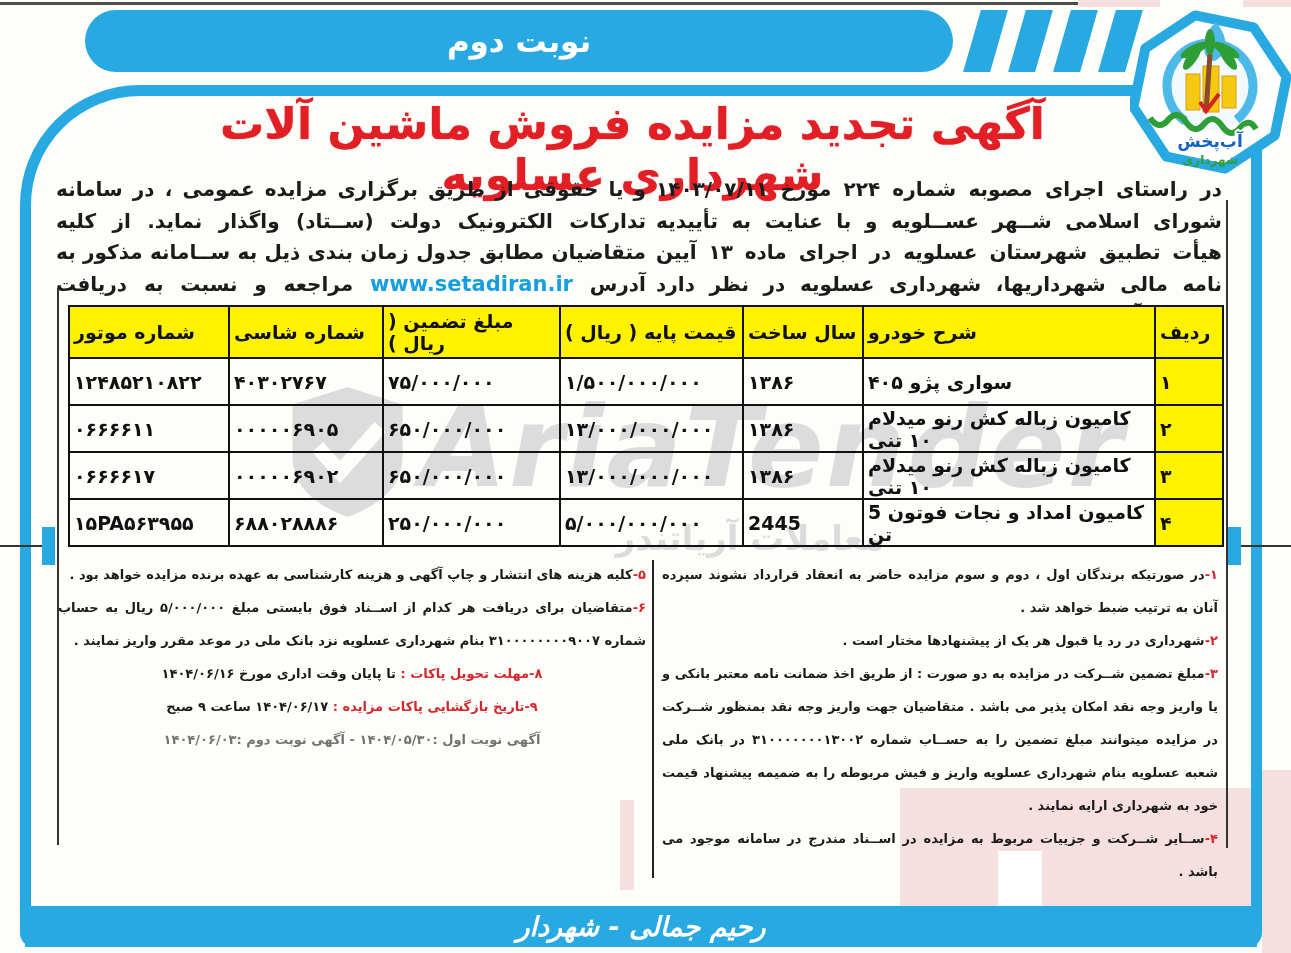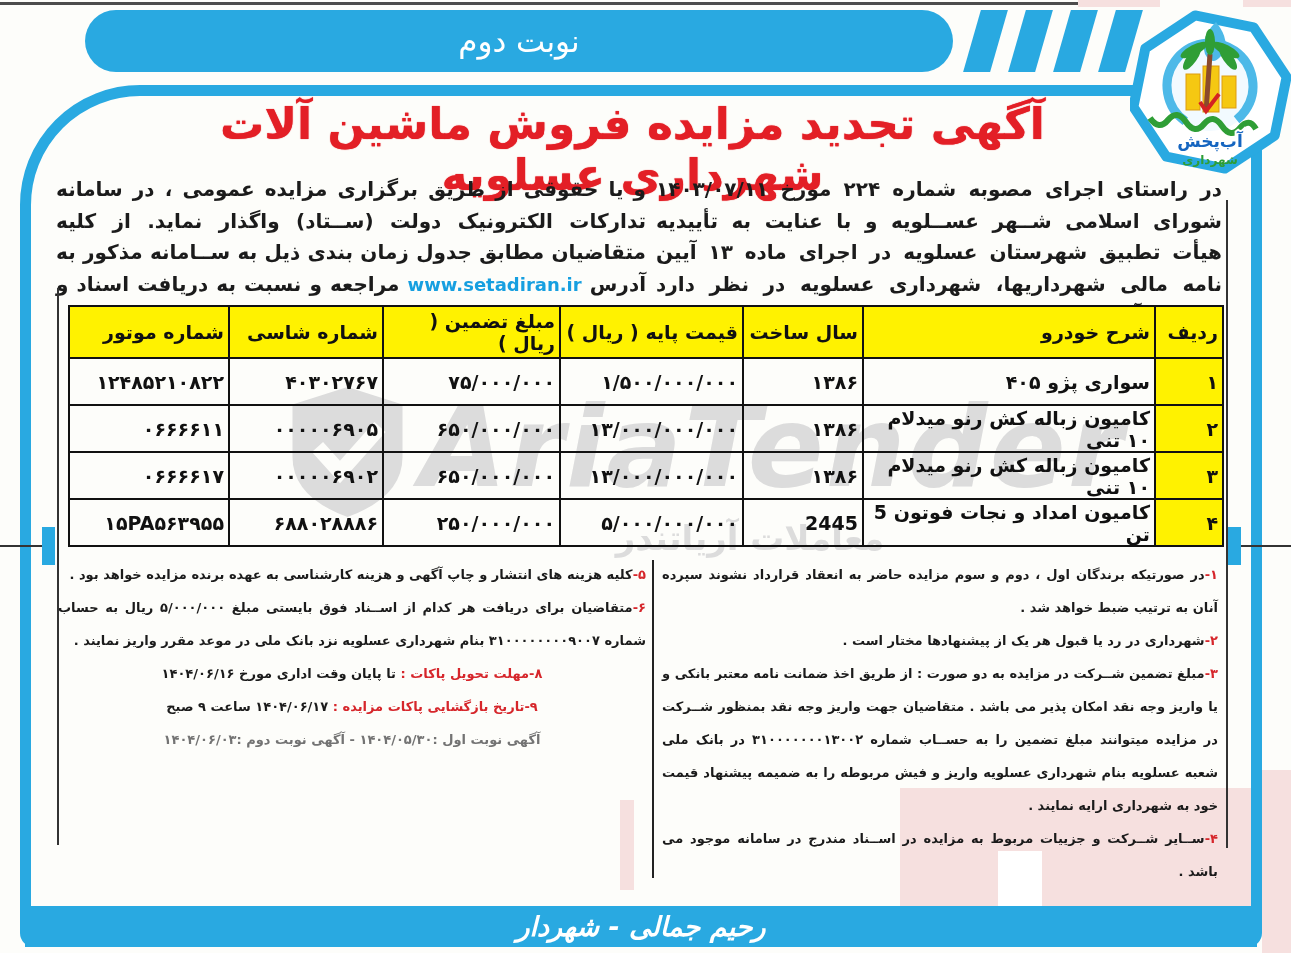--- a/index.html
+++ b/index.html
@@ -8,47 +8,47 @@
   .abs{position:absolute;}
 
   
   .topline{left:0;top:2px;width:1108px;height:3px;background:#4c4c4c;}
   .pink{background:#f6e0df;z-index:1;}
   .white-one{background:#ffffff;z-index:1;}
 
   
   .pill{left:85px;top:10px;width:868px;height:62px;background:#29a9e1;border-radius:31px;z-index:4;
         display:flex;align-items:center;justify-content:center;}
-  .pill-label{color:#ffffff;font-size:31px;font-weight:normal;letter-spacing:1px;}
+  .pill-label{color:#ffffff;font-size:31px;font-weight:bold;letter-spacing:1px;}
   .stripe{top:10px;width:27px;height:62px;background:#29a9e1;transform:skewX(-16deg);z-index:4;}
 
   
   .frame{left:20px;top:85px;width:1242px;height:862px;box-sizing:border-box;
          border:11px solid #29a9e1;border-radius:120px 16px 14px 14px;z-index:3;}
   .footer-band{left:25px;top:906px;width:1232px;height:41px;background:#29a9e1;z-index:4;
                display:flex;align-items:center;justify-content:center;font-style:italic;}
   .footer-band span{color:#fff;font-size:27px;font-weight:bold;}
 
   
   .title{left:140px;top:98px;width:985px;text-align:center;z-index:4;
          color:#e31f26;font-size:44px;font-weight:bold;letter-spacing:-1px;
          text-shadow:0 0 1px #e31f26;}
 
   
   .intro{direction:rtl;text-align:justify;font-size:20px;font-weight:bold;color:#1b1b1b;
          line-height:31.5px;z-index:4;}
   .intro-right{left:656px;top:174px;width:566px;}
   .intro-left{left:56px;top:174px;width:590px;}
-  .url{color:#169fe0;font-weight:bold;text-decoration:none;font-size:18px;}
+  .url{color:#169fe0;font-weight:bold;text-decoration:none;font-size:21px;}
 
   
   table.veh{position:absolute;left:68px;top:305px;width:1154px;border-collapse:collapse;z-index:4;
             direction:rtl;table-layout:fixed;}
   table.veh th,table.veh td{border:2.5px solid #111;font-weight:bold;color:#111;
-            text-align:right;vertical-align:middle;padding:0 4px;overflow:hidden;}
+            text-align:left;vertical-align:middle;padding:0 4px;overflow:hidden;}
   table.veh th{height:50px;background:#fff200;font-size:19px;}
   table.veh td{height:45px;font-size:19px;background:transparent;}
   table.veh td.radif{background:#fff200;}
 
   
   .notes{direction:rtl;z-index:4;font-size:13px;font-weight:bold;color:#1b1b1b;line-height:33px;}
   .notes-right{left:662px;top:558px;width:556px;}
   .notes-left{left:58px;top:558px;width:588px;}
   .note{text-align:justify;}
   .note.center{text-align:center;}

